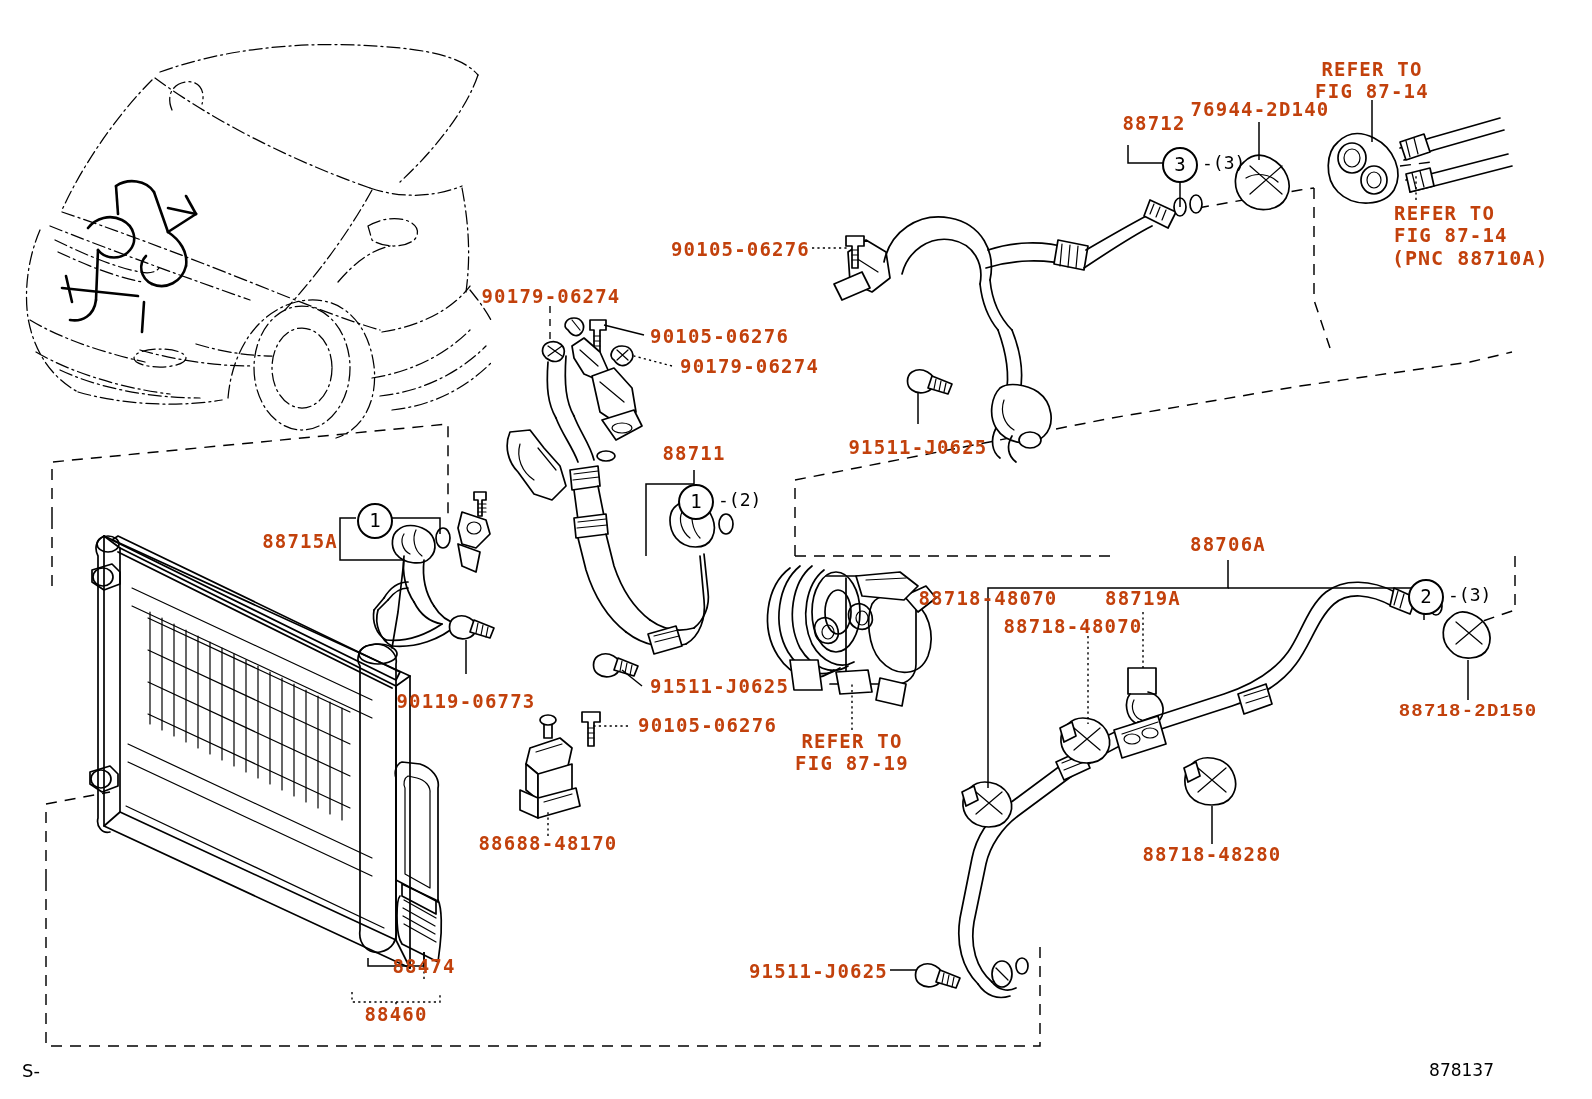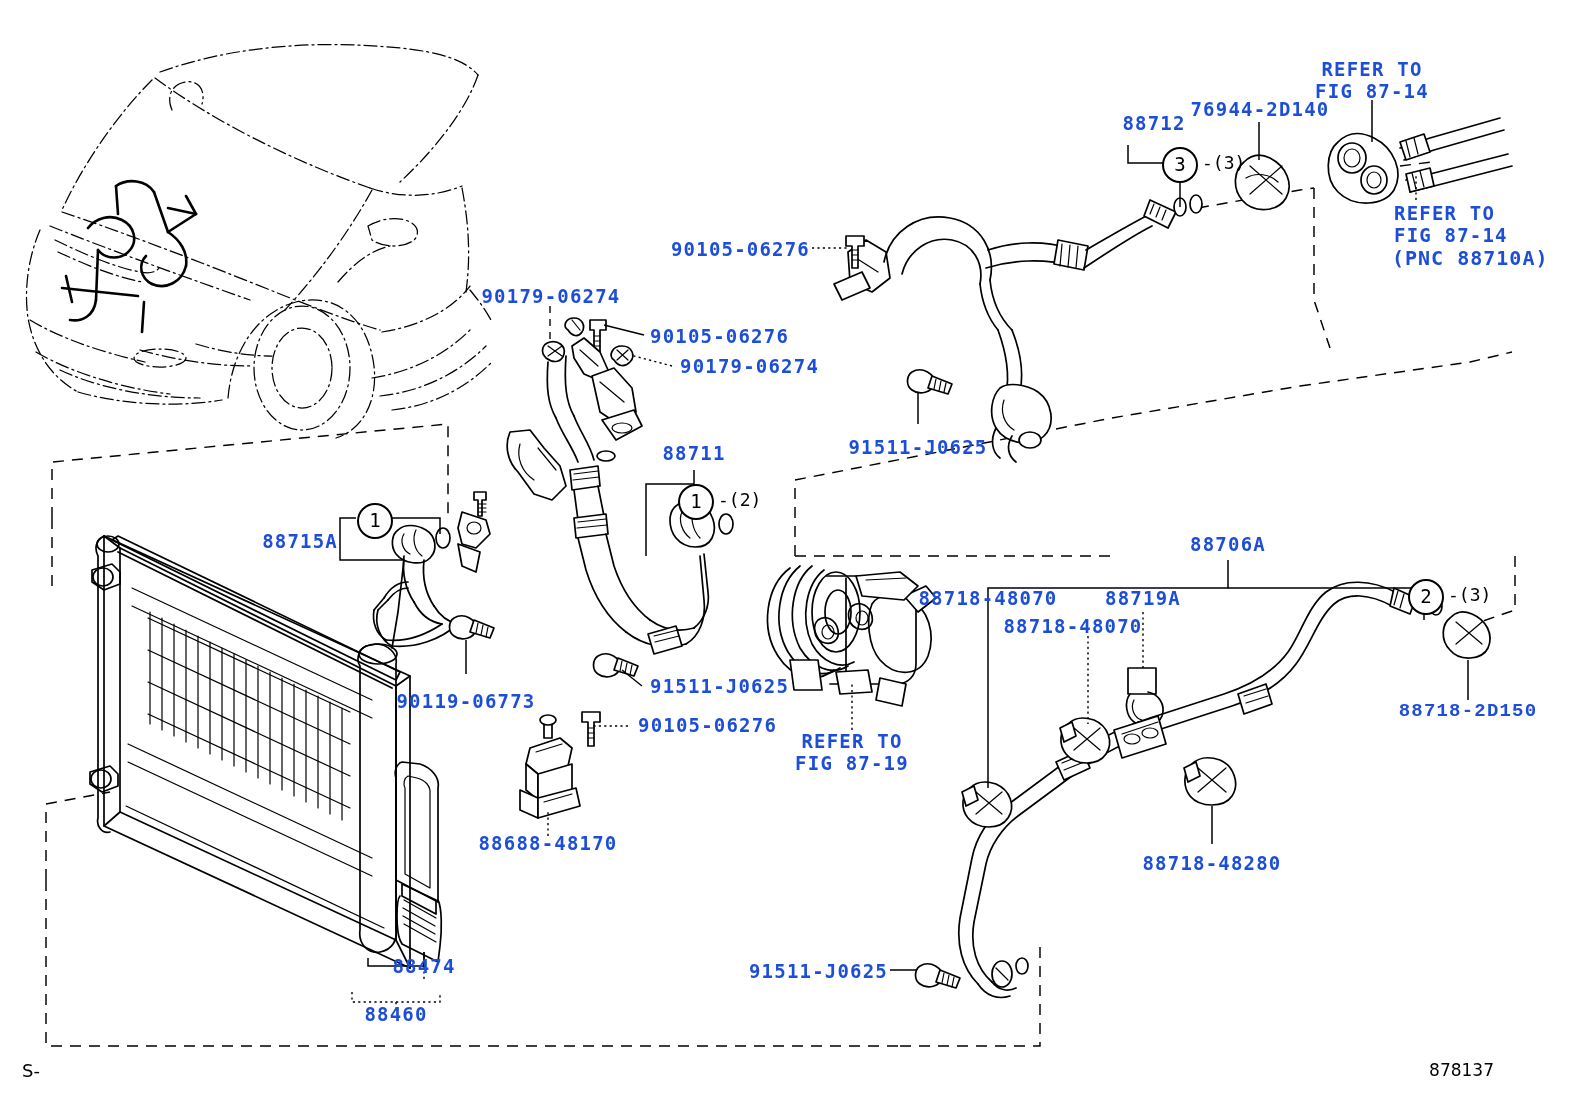--- a/index.html
+++ b/index.html
@@ -1,21 +1,21 @@
 <!DOCTYPE html>
 <html><head>
 <meta charset="utf-8">
 <style>
   html,body{margin:0;padding:0;background:#fff;}
   body{width:1592px;height:1099px;position:relative;overflow:hidden;
        font-family:"DejaVu Sans Mono","Liberation Mono",monospace;color:#000;}
   #sheet{position:absolute;left:0;top:0;width:1592px;height:1099px;}
   svg{position:absolute;left:0;top:0;width:1592px;height:1099px;}
   .lbl{position:absolute;font-family:"DejaVu Sans Mono","Liberation Mono",monospace;
-       font-size:19px;font-weight:bold;letter-spacing:1.2px;white-space:nowrap;color:#1d4ed8;}
+       font-size:19px;font-weight:bold;letter-spacing:1.2px;white-space:nowrap;color:#c2410c;}
   .lbl.sm{font-size:20px;letter-spacing:1px;}
   .lbl.ctr{transform:translateX(-50%);}
   .lbl.rt{transform:translateX(-100%);}
   .qty{position:absolute;font-family:"DejaVu Sans Mono","Liberation Mono",monospace;
        font-size:18px;font-weight:normal;white-space:nowrap;}
   .foot{position:absolute;font-family:"DejaVu Sans","Liberation Sans",sans-serif;
         font-size:18px;color:#000;}
   .cnum{position:absolute;width:32px;height:32px;border:2.1px solid #000;border-radius:50%;
         background:#fff;font-family:"DejaVu Sans Mono","Liberation Mono",monospace;
         font-size:19px;line-height:30px;text-align:center;font-weight:normal;}
@@ -572,21 +572,21 @@
 <div class="lbl ctr" style="left:1228px;top:533px;text-align:right;">88706A</div>
 
 <div class="lbl ctr" style="left:988px;top:587px;">88718-48070</div>
 
 <div class="lbl ctr" style="left:1073px;top:615px;">88718-48070</div>
 
 <div class="lbl ctr" style="left:1143px;top:587px;">88719A</div>
 
 <div class="lbl ctr" style="left:1468px;top:700px;font-family:Liberation Mono, monospace;">88718-2D150</div>
 
-<div class="lbl ctr" style="left:1212px;top:843px;margin-top:9px;">88718-48280</div>
+<div class="lbl ctr" style="left:1212px;top:843px;">88718-48280</div>
 
 <div class="lbl rt" style="left:888px;top:960px;">91511-J0625</div>
 
 <div class="lbl ctr" style="left:424px;top:955px;">88474</div>
 
 <div class="lbl ctr" style="left:396px;top:1003px;">88460</div>
 
 <div class="cnum" style="left:1162px;top:147px;">3</div>
 <div class="qty" style="left:1202px;top:152px;">-(3)</div>
 

